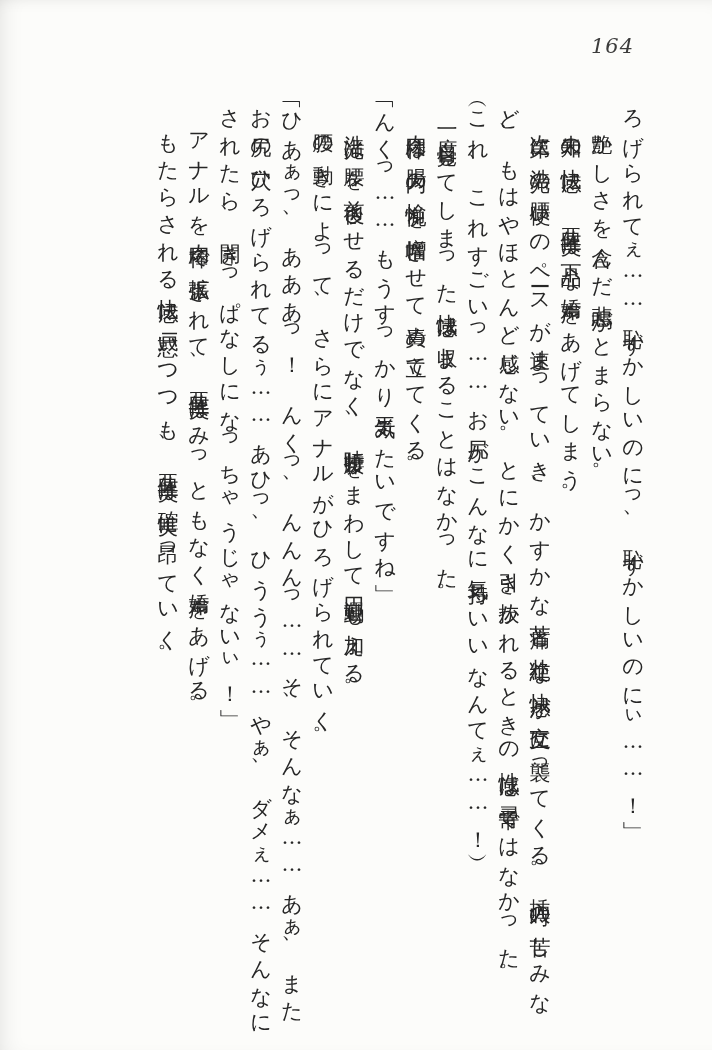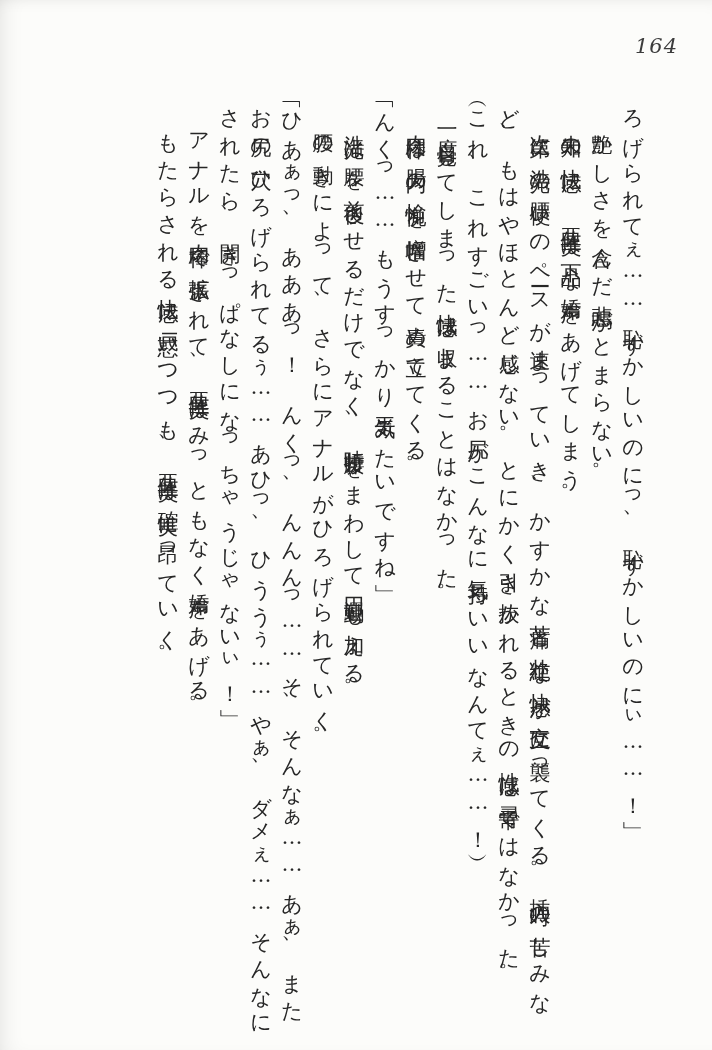--- a/index.html
+++ b/index.html
@@ -36,21 +36,21 @@
     color: #262626;
     text-align: left;
   }
   .para { margin: 0; padding: 0; }
   .para.indent { text-indent: 24.4px; }
 </style>
 </head>
 <body>
 
 <div class="page" style="background: rgb(252, 252, 250);">
-  <div class="page-number" style="color: rgb(60, 60, 60); margin-left: 44px;">164</div>
+  <div class="page-number" style="color: rgb(60, 60, 60);">164</div>
   <div class="text-area" style="color: rgb(38, 38, 38);">
       <p class="para">ろげられてぇ……恥ずかしいのにっ、恥ずかしいのにぃ……！」</p>
       <p class="para indent">艶かしさを含んだ悲鳴がとまらない。</p>
       <p class="para indent">未知の快感に、亜佐美は下品な嬌声をあげてしまう。</p>
       <p class="para indent">次第に浩光の腰使いのペースが速まっていき、かすかな苦痛と壮絶な快感が交互に襲ってくる。挿入時の苦しみなど、もはやほとんど感じない。とにかく引き抜かれるときの性感は尋常ではなかった。</p>
       <p class="para">（これ、これすごいっ……お尻がこんなに気持ちいいなんてぇ……！）</p>
       <p class="para indent">一度自覚してしまった快感は収まることはなかった。</p>
       <p class="para indent">肉棒は腸内の愉悦を増幅させて責め立ててくる。</p>
       <p class="para">「んくっ……もうすっかり平気みたいですね」</p>
       <p class="para indent">浩光は腰を前後させるだけでなく、時折腰をまわして円運動も加える。</p>

